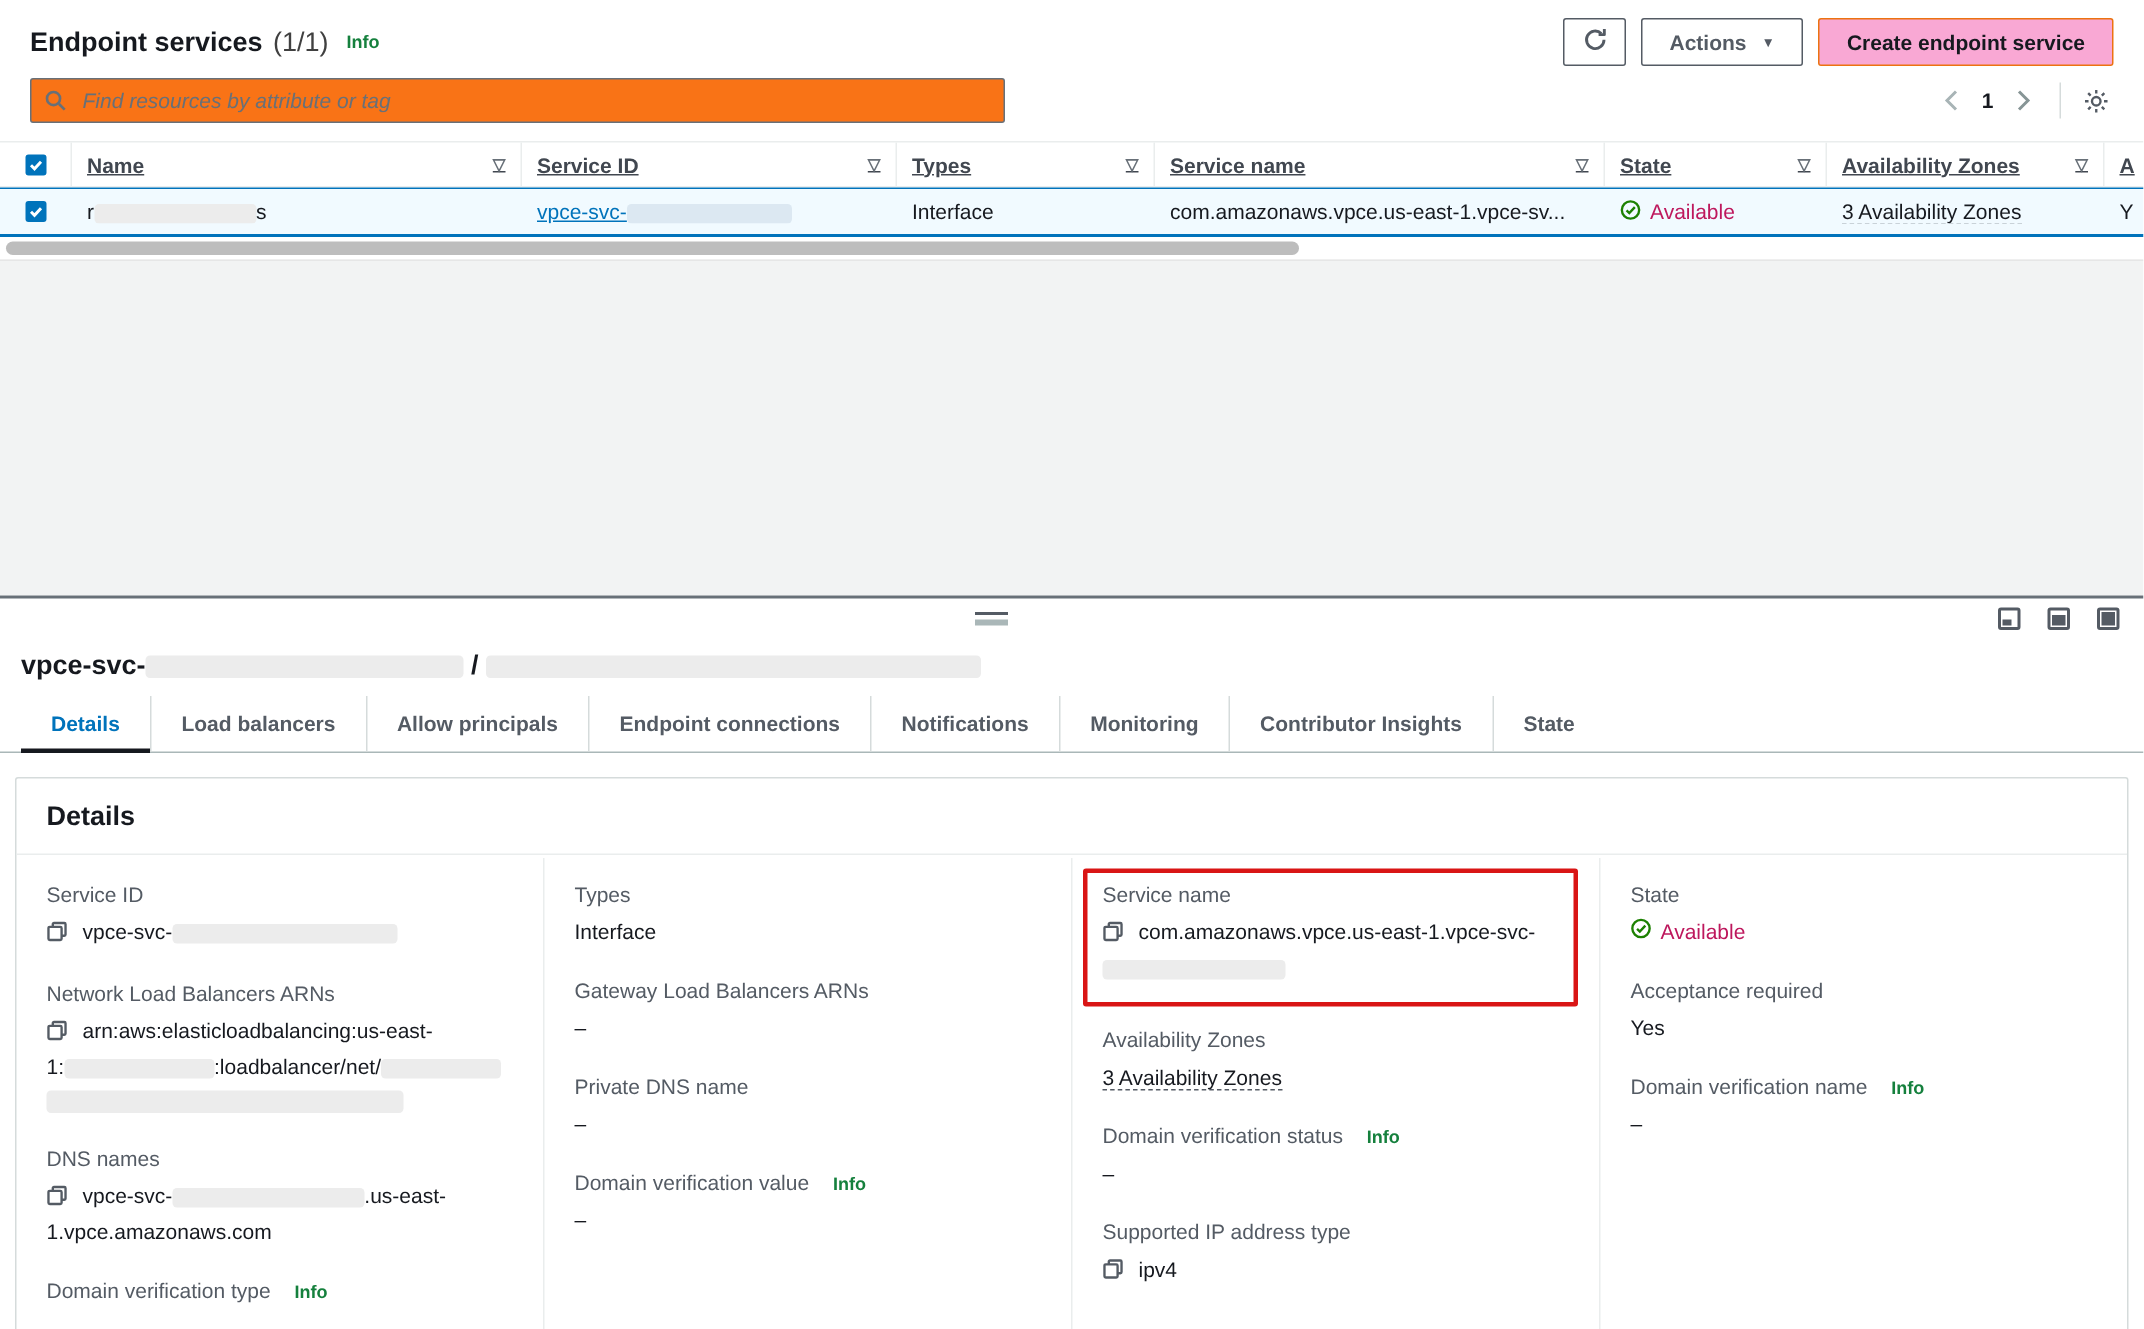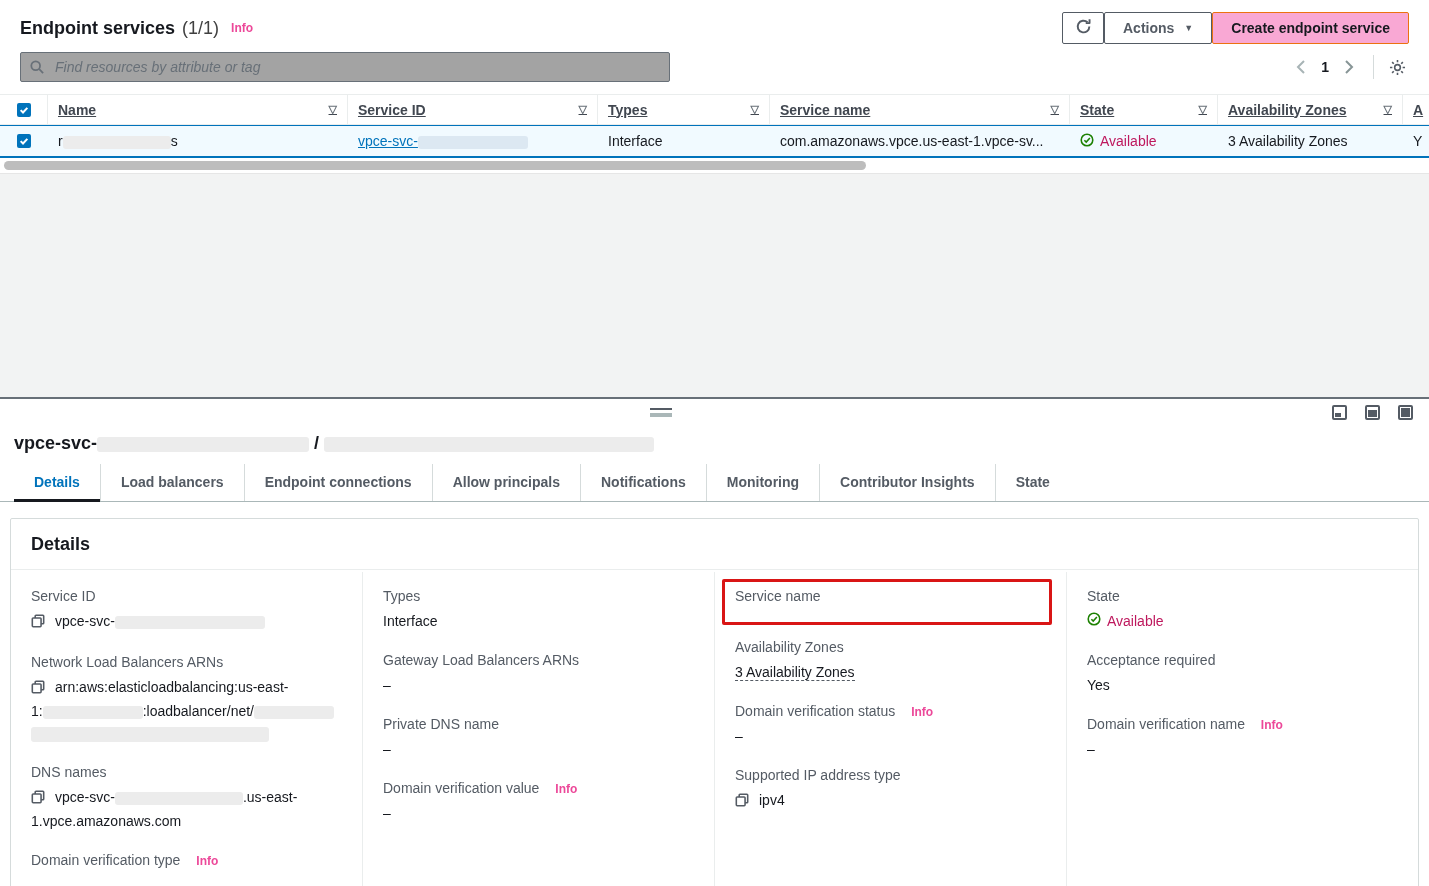--- a/index.html
+++ b/index.html
@@ -7,37 +7,37 @@
   body {
     width:1429px; height:886px; overflow:hidden;
     background:#fff; color:#16191f;
     font-family:"Liberation Sans", sans-serif; font-size:14px;
   }
   
   .top { height:397px; display:flex; flex-direction:column; }
   .hdr { display:flex; align-items:center; padding:12px 20px 2px; }
   .page-title { font-size:18px; font-weight:700; margin:0; }
   .count { font-size:18px; font-weight:400; color:#404040; margin-left:7px; }
-  .info-link { color:#ec4899; font-size:12px; font-weight:700; margin-left:12px; cursor:pointer; }
-  .hdr-actions { margin-left:auto; display:flex; align-items:center; }
+  .info-link { color:#15803d; font-size:12px; font-weight:700; margin-left:12px; cursor:pointer; }
+  .hdr-actions { margin-left:auto; display:flex; align-items:center; gap:10px; }
   .btn {
     height:32px; border:1px solid #545b64; background:#fff; color:#545b64;
     font-weight:700; font-size:14px; border-radius:2px; padding:0 18px;
     display:inline-flex; align-items:center; gap:10px; cursor:pointer; font-family:inherit;
   }
   .btn.icon-only { width:42px; padding:0; justify-content:center; }
   .btn.primary { background:#f9a8d4; border-color:#ec7211; color:#16191f; }
   .caret { font-size:9px; line-height:1; }
 
   .toolbar { display:flex; align-items:center; padding:6px 20px 0; }
   .search { position:relative; width:650px; }
   .search input {
     width:100%; height:30px; border:1px solid #687078; border-radius:2px;
     padding:0 8px 0 34px; font-size:14px; font-style:italic; color:#16191f;
-    font-family:inherit; outline:none; background:#a3a3a3;
+    font-family:inherit; outline:none; background:#f97316;
   }
   .search input::placeholder { color:#687078; font-style:italic; opacity:1; }
   .mag { position:absolute; left:10px; top:8px; }
   .toolbar-right { margin-left:auto; display:flex; align-items:center; }
   .chev { background:none; border:none; padding:2px 6px; cursor:pointer; display:flex; align-items:center; }
   .page-num { font-weight:700; margin:0 8px; font-size:14px; }
   .vsep { width:1px; height:24px; background:#d5dbdb; margin:0 12px; }
   .gear-btn { background:none; border:none; cursor:pointer; padding:2px; display:flex; }
 
   .tbl { margin-top:12px; border-top:1px solid #eaeded; }
@@ -271,22 +271,22 @@
 
   <div class="panel-title">
     <span>vpce-svc-</span><span class="redact" style="width:212px;"></span>
     <span>/</span>
     <span class="redact" style="width:330px;"></span>
   </div>
 
   <ul class="tabs">
     <li class="tab active">Details</li>
     <li class="tab">Load balancers</li>
+    <li class="tab">Allow principals</li>
     <li class="tab">Endpoint connections</li>
-    <li class="tab">Allow principals</li>
     <li class="tab">Notifications</li>
     <li class="tab">Monitoring</li>
     <li class="tab">Contributor Insights</li>
     <li class="tab">State</li>
   </ul>
 
   <div class="card">
     <div class="card-h">
       <h2>Details</h2>
     </div>
@@ -356,20 +356,29 @@
             <span>Domain verification value</span>
             <span class="info-link">Info</span>
           </div>
           <div class="fvalue">–</div>
         </div>
       </div>
 
       <div class="col">
         <div class="field highlight">
           <div class="flabel">Service name</div>
+          <div class="fvalue">
+            <span class="copy">
+              <svg width="14" height="14" viewBox="0 0 16 16" fill="none" stroke="currentColor" stroke-width="1.8">
+                  <rect x="1.5" y="4.5" width="10" height="10" rx="1"></rect>
+                  <path d="M4.8 4.5V2.4c0-.5.4-.9.9-.9h7.9c.5 0 .9.4.9.9v7.9c0 .5-.4.9-.9.9h-2.1"></path>
+                </svg>
+            </span><span>com.amazonaws.vpce.us-east-1.vpce-svc-</span><br>
+            <span class="redact" style="width:122px;"></span>
+          </div>
         </div>
         <div class="field">
           <div class="flabel">Availability Zones</div>
           <div class="fvalue">
             <span class="az-link">3 Availability Zones</span>
           </div>
         </div>
         <div class="field">
           <div class="flabel">
             <span>Domain verification status</span>

